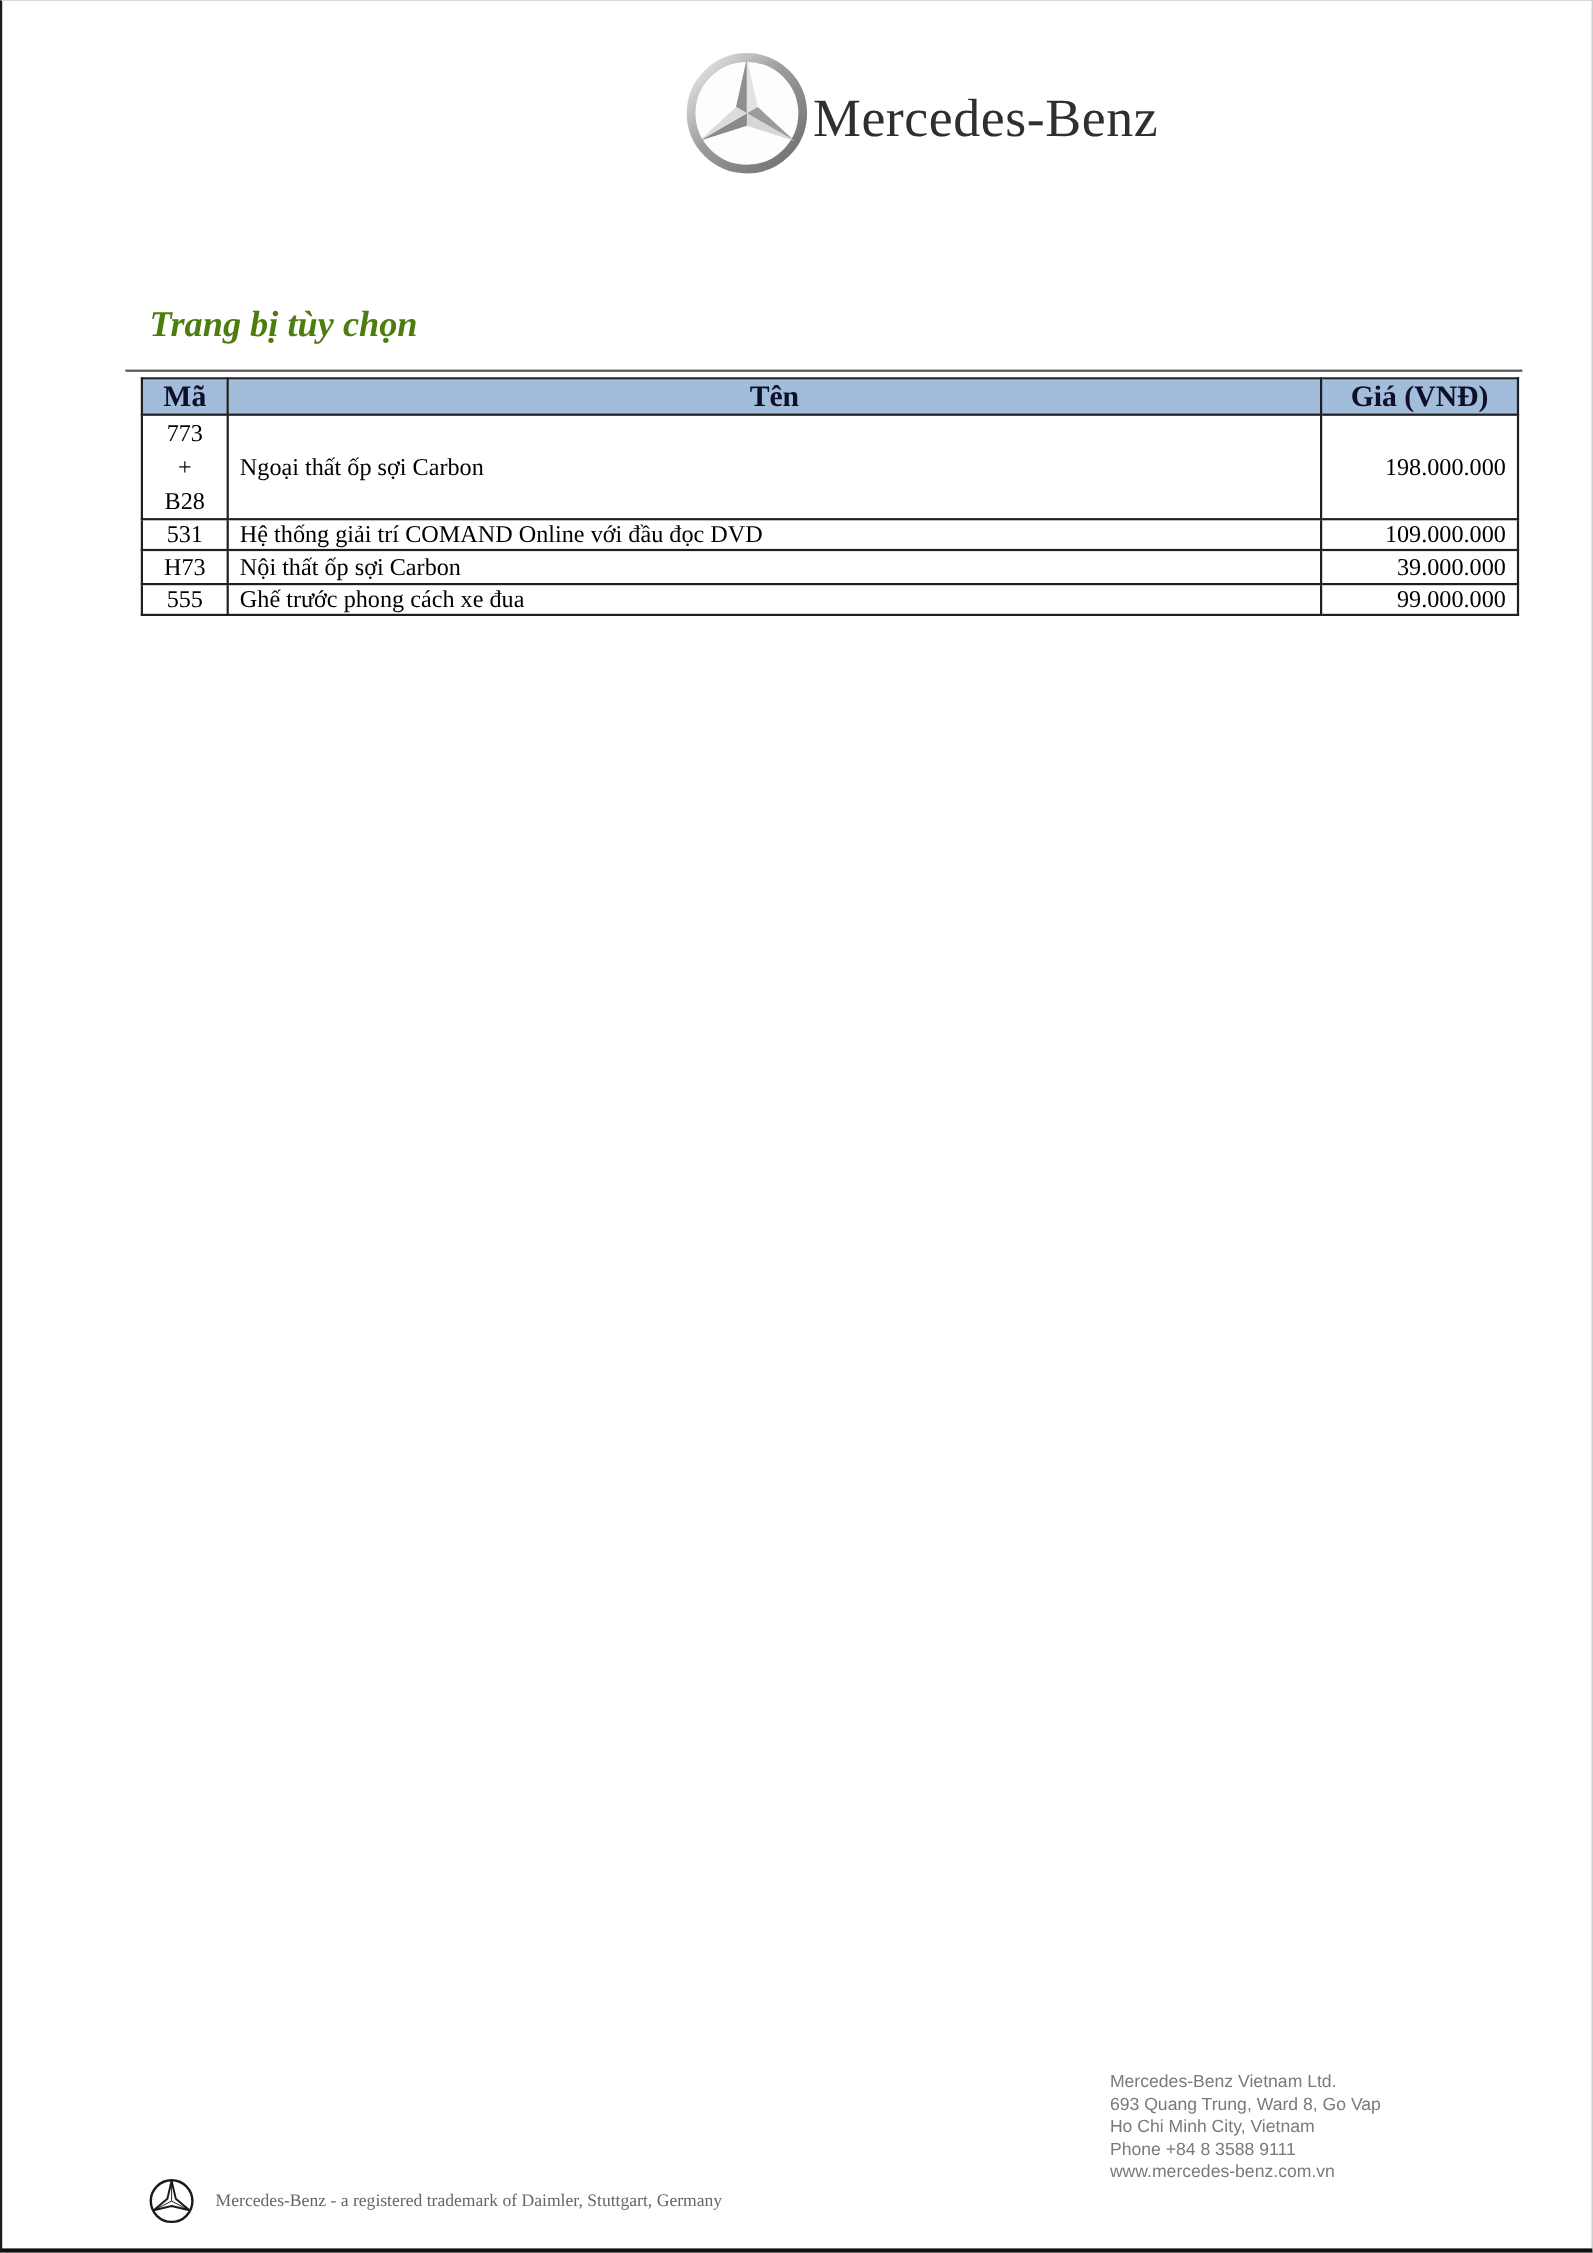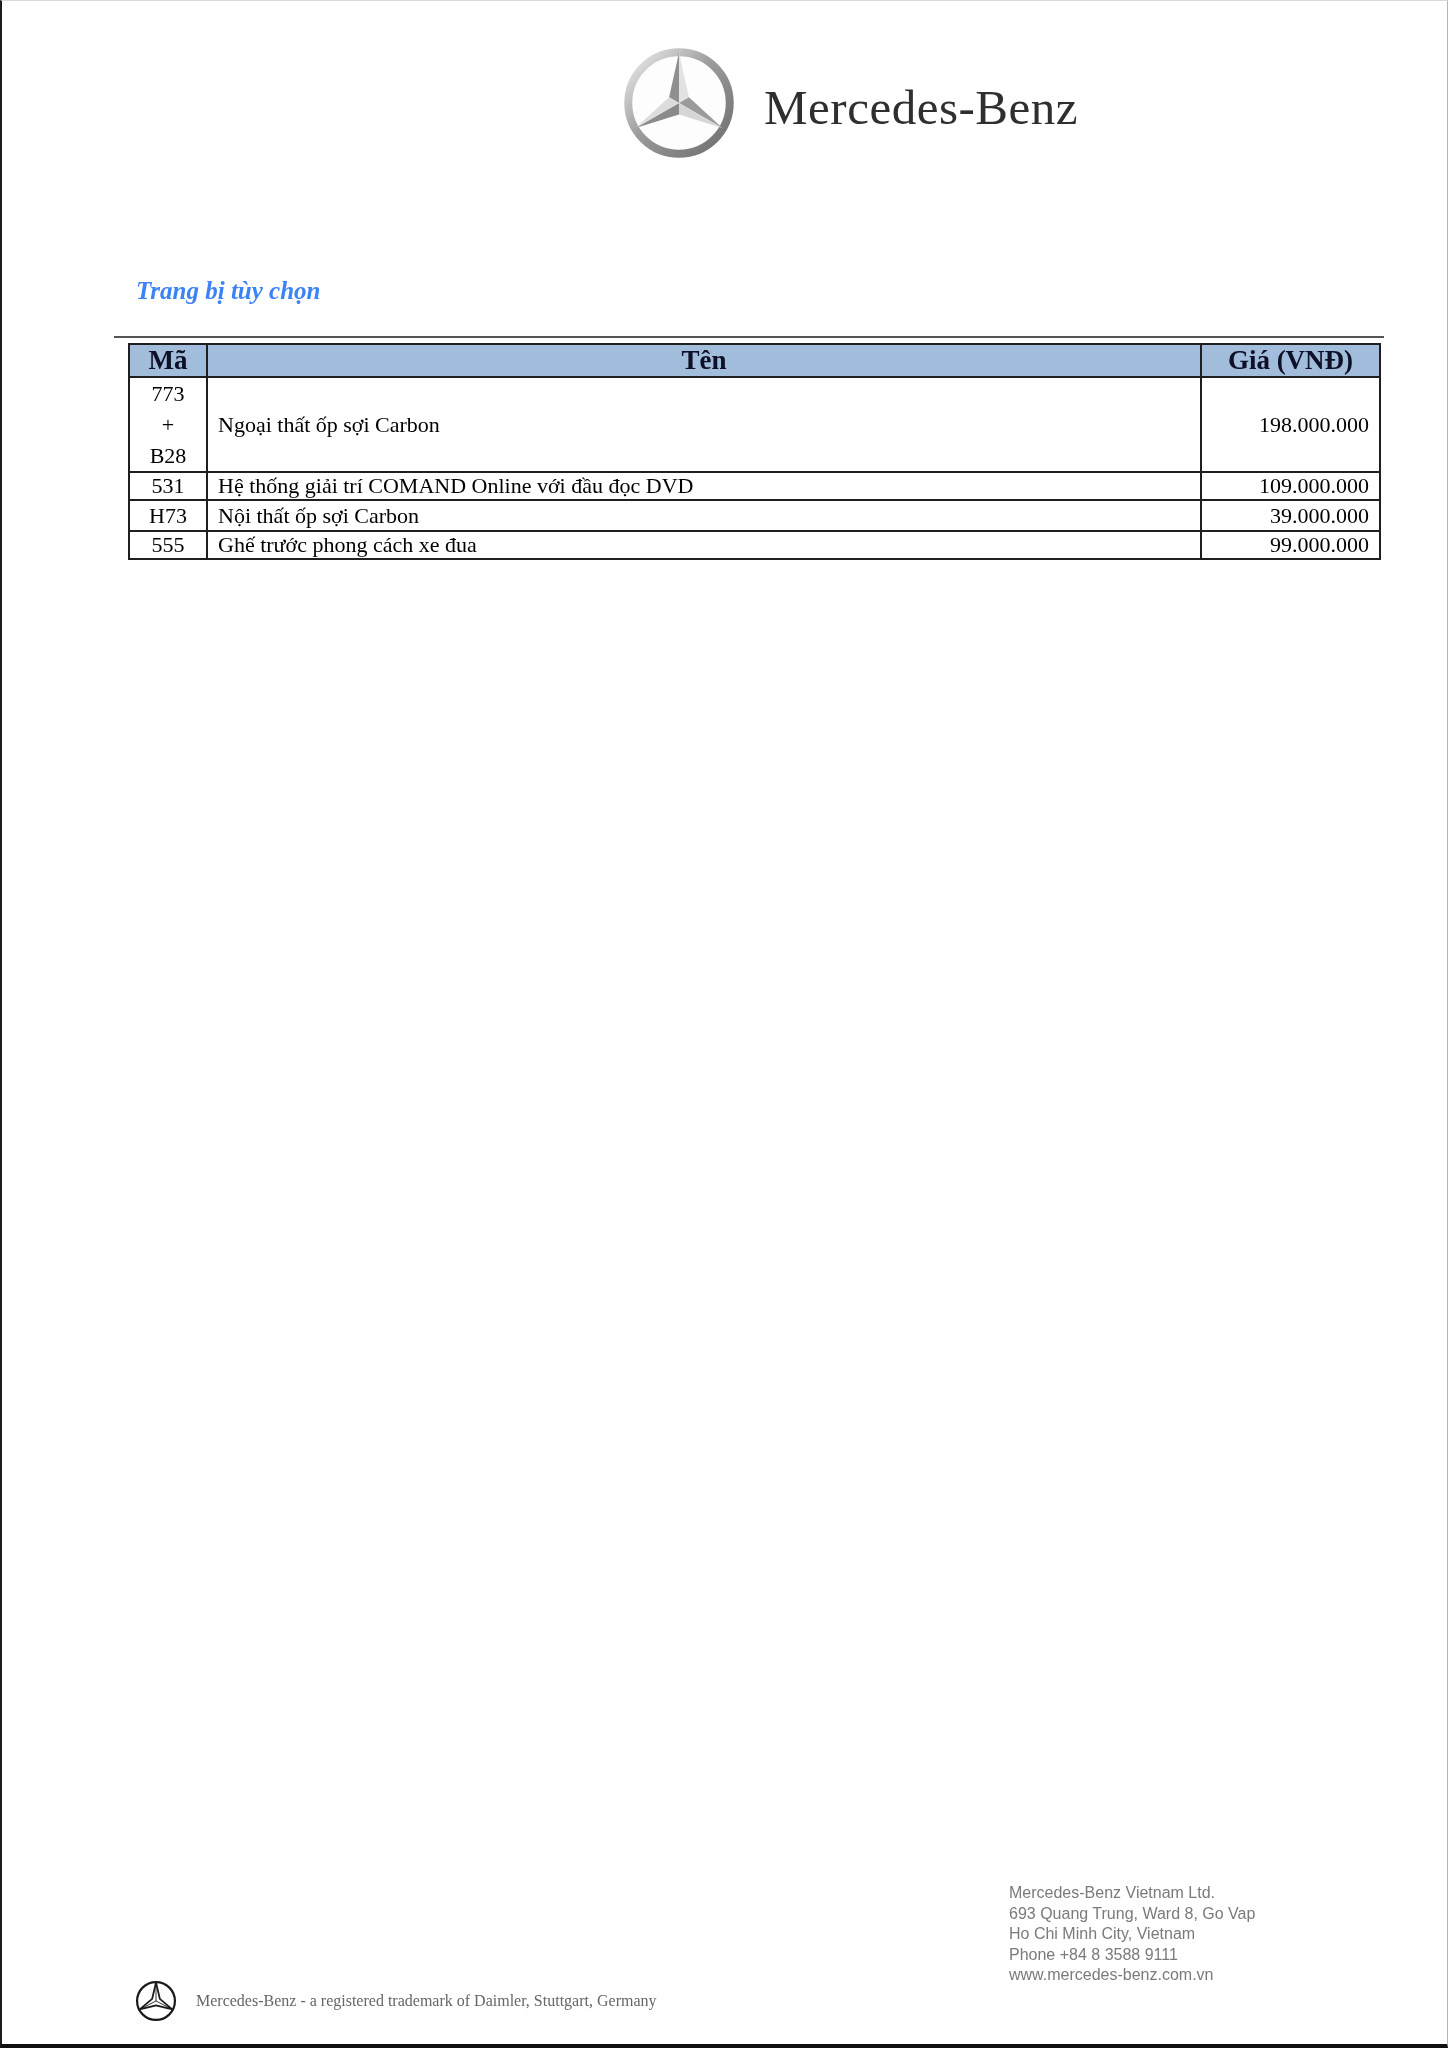--- a/index.html
+++ b/index.html
@@ -12,29 +12,29 @@
     border-right:1px solid #b5b5b5;
     border-left:2px solid #1c1c1c;
     border-bottom:4px solid #101010;
     box-sizing:border-box;
     overflow:hidden;
     font-family:"Liberation Serif", serif;
   }
   
   .brand-logo{position:absolute;left:620px;top:45px;width:114px;height:114px;}
   .brand-wordmark{
-    position:absolute;left:762px;top:82px;
+    position:absolute;left:737px;top:82px;
     font-family:"Liberation Serif", serif;
     font-size:49px;line-height:1;color:#2f2f2f;letter-spacing:0.5px;
     white-space:nowrap;
   }
   
   .section-title{
     position:absolute;left:134px;top:276px;
-    font-weight:bold;font-style:italic;font-size:25px;color:#3b82f6;
+    font-weight:bold;font-style:italic;font-size:33px;color:#4d7c0f;
     white-space:nowrap;
   }
   
   .pre-table-rule{
     position:absolute;left:112px;top:335px;width:1270px;height:2px;background:#555;
   }
   
   .options-table{
     position:absolute;left:126px;top:342px;width:1251px;
     border-collapse:collapse;table-layout:fixed;

